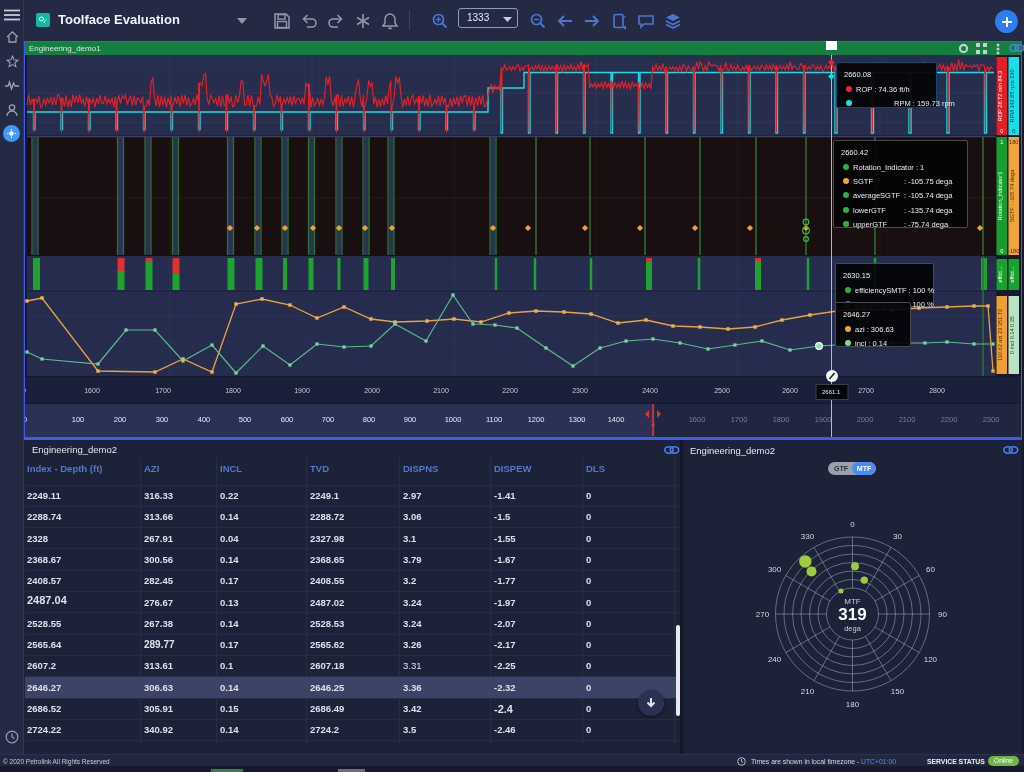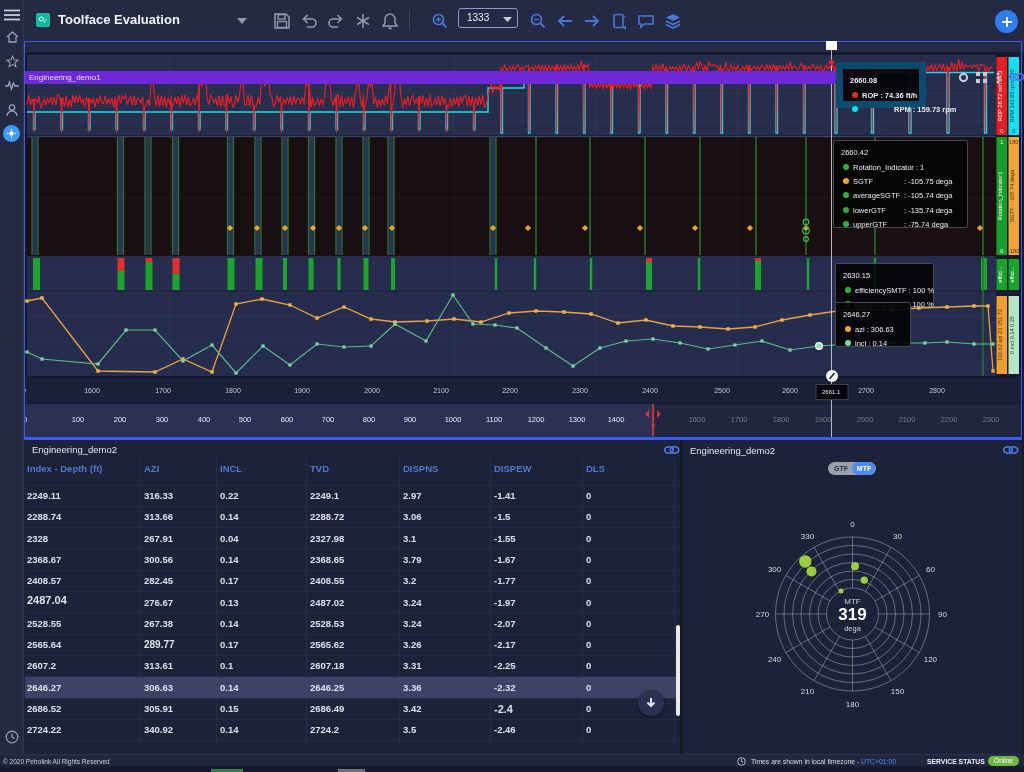--- a/index.html
+++ b/index.html
@@ -395,21 +395,21 @@
 <rect x="826" y="41" width="11" height="8.5" fill="#ffffff"></rect>
 <rect x="829" y="60" width="4.5" height="4.5" fill="#e8262c" transform="rotate(45 831 62.5)"></rect>
 <rect x="829" y="74" width="4.5" height="4.5" fill="#17dfe8" transform="rotate(45 831 76.5)"></rect>
 <circle cx="832" cy="376" r="6" fill="#f2f4f8"></circle>
       <line x1="829.5" y1="379" x2="834.5" y2="373" stroke="#22262e" stroke-width="1.6"></line>
 <rect x="816" y="384.5" width="32" height="15" fill="#05070a" stroke="#3c3f46" stroke-width="1"></rect>
 <text x="822" y="394" font-size="6" fill="#e8eaee" font-family="Liberation Sans, sans-serif">2661.1</text>
 </g>
 </svg>
 <div style="position:absolute;left:24px;top:41px;width:998px;height:399px;border:1.5px solid #3e5af0;background:transparent;z-index:5;pointer-events:none;"></div>
-<div style="position:absolute;left:25px;top:42px;width:839px;height:13px;background:#6d28d9;margin-top:29px;">
+<div style="position:absolute;left:25px;top:42px;width:996px;height:13px;background:#15803d;">
 <div style="position:absolute;left:4px;top:2px;font-size:8px;color:#dfe3ed;">Engineering_demo1</div>
 <svg width="11" height="11" viewBox="0 0 11 11" style="position:absolute;left:933px;top:1px">
       <circle cx="5.5" cy="5.5" r="3.6" fill="none" stroke="#c8ccd8" stroke-width="2.1"></circle>
     </svg>
 <svg width="11" height="11" viewBox="0 0 11 11" style="position:absolute;left:951px;top:1px">
       <g fill="#c8ccd8">
         <rect x="0" y="0" width="4" height="4"></rect>
         <rect x="7" y="0" width="4" height="4"></rect>
         <rect x="0" y="7" width="4" height="4"></rect>
         <rect x="7" y="7" width="4" height="4"></rect>
@@ -420,26 +420,26 @@
         <circle cx="2" cy="2" r="1.5"></circle>
         <circle cx="2" cy="6" r="1.5"></circle>
         <circle cx="2" cy="10" r="1.5"></circle>
       </g>
     </svg>
 <svg width="16" height="10" viewBox="0 0 16 10" style="position:absolute;left:984px;top:1px">
       <ellipse cx="5" cy="5" rx="4.2" ry="3.2" fill="none" stroke="#4c7ef3" stroke-width="1.6"></ellipse>
       <ellipse cx="10.5" cy="5" rx="4.2" ry="3.2" fill="none" stroke="#4c7ef3" stroke-width="1.6"></ellipse>
     </svg>
 </div>
-<div style="position:absolute;left:836px;top:62px;width:90px;height:46px;background:rgba(4,4,5,0.93);border:7px solid #0c4a6e;border-radius:2px;z-index:30;font-size:7.5px;color:#e9ebef;font-weight:bold;">
+<div style="position:absolute;left:836px;top:62px;width:101px;height:46px;background:rgba(4,4,5,0.93);border:1px solid #0c4a6e;border-radius:2px;z-index:30;font-size:7.5px;color:#e9ebef;">
     <div style="position:absolute;left:7px;top:7px;font-size:7.5px;white-space:nowrap;">2660.08</div>
     <div style="position:absolute;left:9px;top:23px;width:6px;height:6px;border-radius:50%;background:#e8262c;"></div>
     <div style="position:absolute;left:19px;top:22px;white-space:nowrap;">ROP : 74.36 ft/h</div>
     <div style="position:absolute;left:9px;top:37px;width:6px;height:6px;border-radius:50%;background:#17dfe8;"></div>
-    <div style="position:absolute;left:17px;top:36px;white-space:nowrap;padding-left:34px;">RPM : 159.73 rpm</div>
+    <div style="position:absolute;left:23px;top:36px;white-space:nowrap;padding-left:34px;">RPM : 159.73 rpm</div>
   </div>
 <div style="position:absolute;left:833px;top:140px;width:135px;height:88px;background:rgba(4,4,5,0.93);border:1px solid #474a51;border-radius:2px;z-index:30;font-size:7.5px;color:#e9ebef;">
     <div style="position:absolute;left:7px;top:7px;font-size:7.5px;white-space:nowrap;">2660.42</div>
     <div style="position:absolute;left:9px;top:23px;width:6px;height:6px;border-radius:50%;background:#2eaf3e;"></div>
     <div style="position:absolute;left:19px;top:22px;white-space:nowrap;">Rotation_Indicator : 1</div>
     <div style="position:absolute;left:9px;top:37.2px;width:6px;height:6px;border-radius:50%;background:#f0a335;"></div>
     <div style="position:absolute;left:19px;top:36.2px;white-space:nowrap;">SGTF</div>
     <div style="position:absolute;left:70px;top:36.2px;white-space:nowrap;">: -105.75 dega</div>
     <div style="position:absolute;left:9px;top:51.400000000000006px;width:6px;height:6px;border-radius:50%;background:#2eaf3e;"></div>
     <div style="position:absolute;left:19px;top:50.400000000000006px;white-space:nowrap;">averageSGTF</div>
@@ -549,21 +549,21 @@
 <div style="position:absolute;left:196px;top:199.1px;font-size:9.5px;font-weight:bold;color:#dde1ec;">0.17</div>
 <div style="position:absolute;left:286px;top:199.1px;font-size:9.5px;font-weight:bold;color:#dde1ec;">2565.62</div>
 <div style="position:absolute;left:379px;top:199.1px;font-size:9.5px;font-weight:bold;color:#dde1ec;">3.26</div>
 <div style="position:absolute;left:470px;top:199.1px;font-size:9.5px;font-weight:bold;color:#dde1ec;">-2.17</div>
 <div style="position:absolute;left:562px;top:199.1px;font-size:9.5px;font-weight:bold;color:#dde1ec;">0</div>
 <div style="position:absolute;left:1px;top:214.9px;width:656px;height:1px;background:#262c48;"></div>
 <div style="position:absolute;left:3px;top:220.4px;font-size:9.5px;font-weight:bold;color:#dde1ec;">2607.2</div>
 <div style="position:absolute;left:120px;top:220.4px;font-size:9.5px;font-weight:bold;color:#dde1ec;">313.61</div>
 <div style="position:absolute;left:196px;top:220.4px;font-size:9.5px;font-weight:bold;color:#dde1ec;">0.1</div>
 <div style="position:absolute;left:286px;top:220.4px;font-size:9.5px;font-weight:bold;color:#dde1ec;">2607.18</div>
-<div style="position:absolute;left:379px;top:220.4px;font-size:9.5px;font-weight:bold;color:#dde1ec;text-align:right;">3.31</div>
+<div style="position:absolute;left:379px;top:220.4px;font-size:9.5px;font-weight:normal;color:#dde1ec;text-align:right;">3.31</div>
 <div style="position:absolute;left:470px;top:220.4px;font-size:9.5px;font-weight:bold;color:#dde1ec;">-2.25</div>
 <div style="position:absolute;left:562px;top:220.4px;font-size:9.5px;font-weight:bold;color:#dde1ec;">0</div>
 <div style="position:absolute;left:1px;top:236.2px;width:656px;height:1px;background:#262c48;"></div>
 <div style="position:absolute;left:3px;top:241.7px;font-size:9.5px;font-weight:bold;color:#dde1ec;">2646.27</div>
 <div style="position:absolute;left:120px;top:241.7px;font-size:9.5px;font-weight:bold;color:#dde1ec;">306.63</div>
 <div style="position:absolute;left:196px;top:241.7px;font-size:9.5px;font-weight:bold;color:#dde1ec;">0.14</div>
 <div style="position:absolute;left:286px;top:241.7px;font-size:9.5px;font-weight:bold;color:#dde1ec;">2646.25</div>
 <div style="position:absolute;left:379px;top:241.7px;font-size:9.5px;font-weight:bold;color:#dde1ec;">3.36</div>
 <div style="position:absolute;left:470px;top:241.7px;font-size:9.5px;font-weight:bold;color:#dde1ec;">-2.32</div>
 <div style="position:absolute;left:562px;top:241.7px;font-size:9.5px;font-weight:bold;color:#dde1ec;">0</div>

